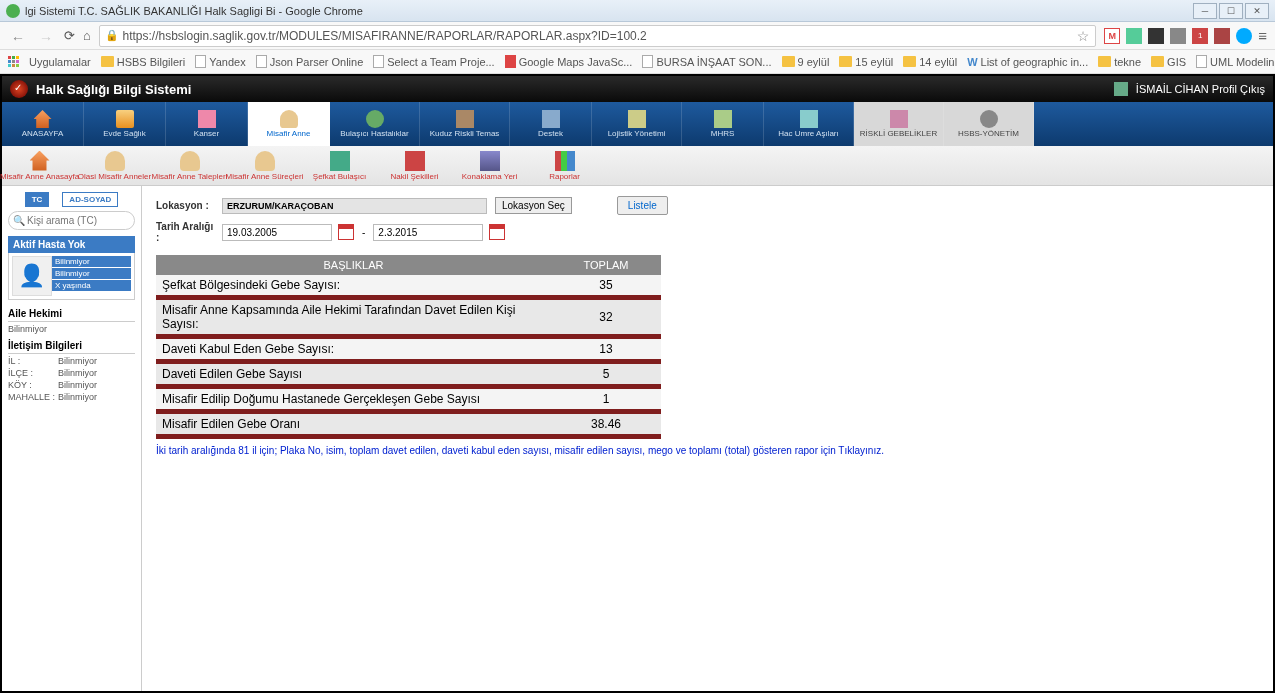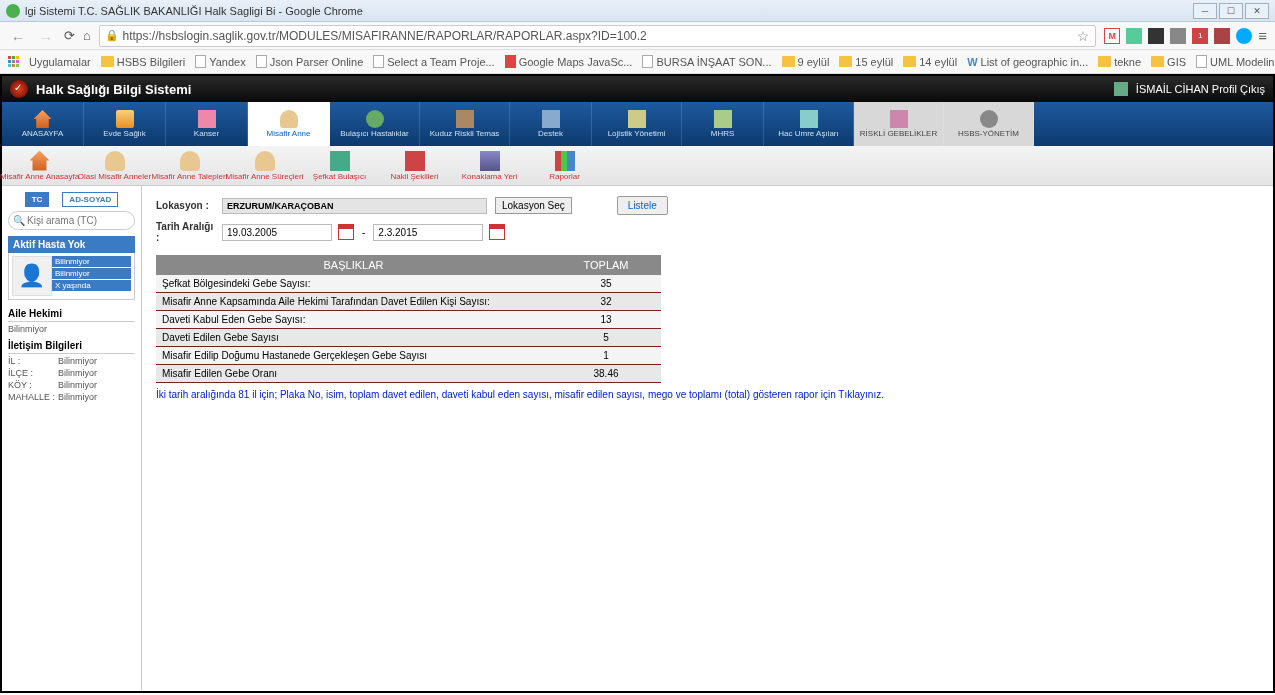--- a/index.html
+++ b/index.html
@@ -80,21 +80,21 @@
     .loc-input { width: 265px; background: #e4e4e4; border: 1px solid #bbb; padding: 2px 4px; font-size: 9px; font-weight: bold; }
     .loc-btn, .liste-btn { border: 1px solid #999; background: #eee; padding: 2px 6px; font-size: 10px; cursor: pointer; }
     .liste-btn { margin-left: 37px; color: #06c; border-radius: 2px; padding: 3px 10px; }
     .date-input { width: 110px; border: 1px solid #bbb; padding: 2px 4px; font-size: 10px; }
     .cal-ico { width: 16px; height: 16px; background: #fff; border: 1px solid #c33; position: relative; display: inline-block; margin-left: -2px; }
     .cal-ico::before { content:''; position:absolute; top:0; left:0; right:0; height:4px; background:#c33; }
 
     .report-table { margin-top: 12px; border-collapse: collapse; width: 505px; }
     .report-table th { background: #898989; color: #fff; padding: 4px; font-size: 11px; font-weight: normal; }
     .report-table th:first-child { width: 395px; }
-    .report-table td { padding: 3px 6px; font-size: 10px; border-bottom: 1px solid #7f1d1d; }
+    .report-table td { padding: 3px 6px; font-size: 12px; border-bottom: 5px solid #7f1d1d; }
     .report-table tr:nth-child(even) td { background: #e8e8e8; }
     .report-table tr:nth-child(odd) td { background: #f4f4f4; }
     .report-table td:last-child { text-align: center; }
 
     .report-link { color: #0020d0; font-size: 10px; margin-top: 6px; display: block; cursor: pointer; }
 
     
     .ico-generic { background: linear-gradient(#f8d080,#e89020); border-radius: 2px; }
     .ico-home { background: linear-gradient(#f8a060,#d06020); clip-path: polygon(50% 0,100% 50%,85% 50%,85% 100%,15% 100%,15% 50%,0 50%); }
     .ico-person { background: #e8c890; border-radius: 50% 50% 20% 20%; }

